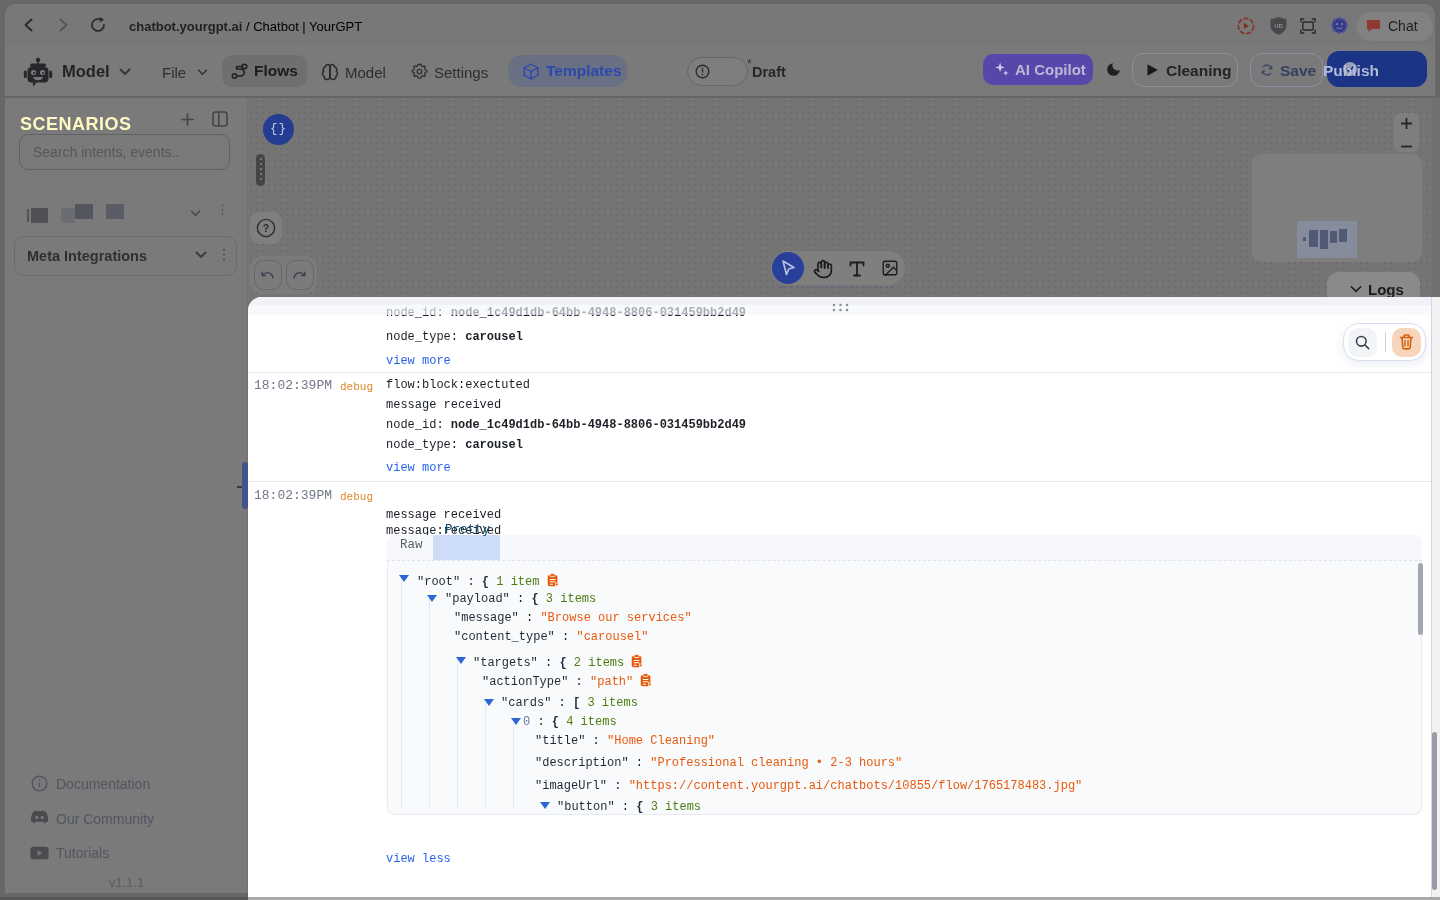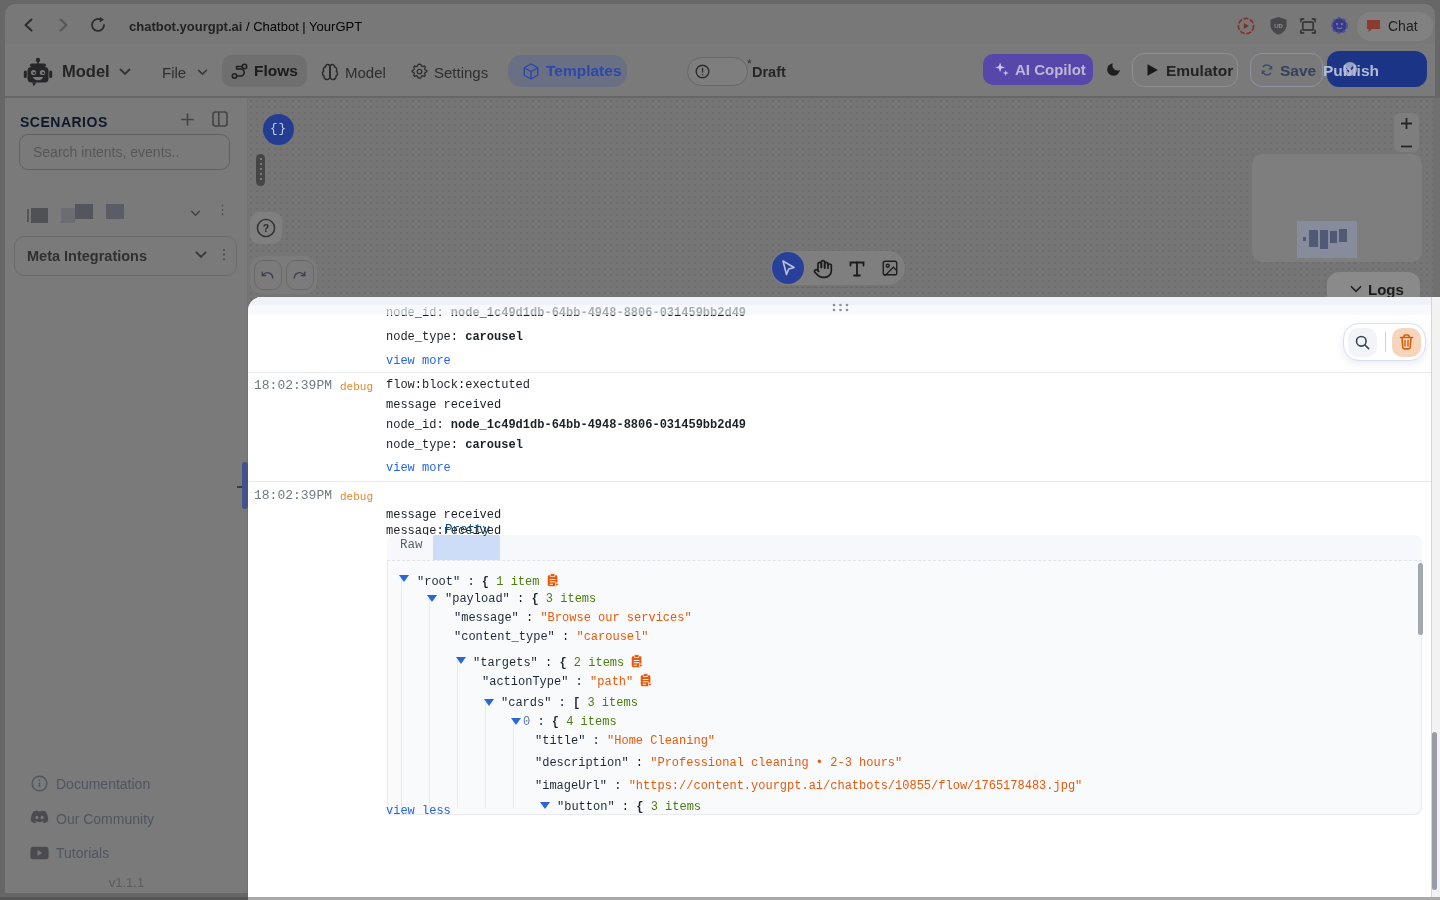--- a/index.html
+++ b/index.html
@@ -131,37 +131,37 @@
       <path d="M18 13 l1 3 3 1 -3 1 -1 3 -1-3 -3-1 3-1 Z" fill="#cfc8ea"></path>
     </svg>
   <div class="abs" style="left:1010px;top:17px;font-size:15px;font-weight:600;color:#bdb7d4;">AI Copilot</div>
   <svg class="abs" style="left:1100px;top:17px" width="17" height="17" viewBox="0 0 24 24">
       <path d="M21 12.8 A9 9 0 1 1 11.2 3 A7.4 7.4 0 0 0 21 12.8 Z" fill="#1f1f1f"></path>
     </svg>
   <div class="abs" style="left:1127px;top:9px;width:106px;height:34px;border:1px solid #909090;border-radius:12px;"></div>
   <svg class="abs" style="left:1141px;top:19px" width="13" height="14" viewBox="0 0 13 14">
       <path d="M1.5 1.2 L11.8 7 L1.5 12.8 Z" fill="#191919"></path>
     </svg>
-  <div class="abs" style="left:1161px;top:18px;font-size:15.5px;font-weight:600;color:#232323;">Emulator</div>
+  <div class="abs" style="left:1161px;top:18px;font-size:15.5px;font-weight:600;color:#232323;">Cleaning</div>
   <div class="abs" style="left:1245px;top:9px;width:73px;height:34px;border:1px solid #8d92a2;border-radius:12px;"></div>
   <svg class="abs" style="left:1255px;top:19px" width="14" height="14" viewBox="0 0 24 24">
       <path d="M20 5 v5 h-5 M4 19 v-5 h5" fill="none" stroke="#3c4968" stroke-width="2.2"></path>
       <path d="M19.5 10 a8 8 0 0 0 -14.5 -3 M4.5 14 a8 8 0 0 0 14.5 3" fill="none" stroke="#3c4968" stroke-width="2.2"></path>
     </svg>
   <div class="abs" style="left:1275px;top:18px;font-size:15.5px;font-weight:600;color:#33405e;">Save</div>
   <div class="abs" style="left:1322px;top:7px;width:100px;height:36px;background:#1b3486;border-radius:12px;"></div>
   <svg class="abs" style="left:1337px;top:17px" width="16" height="16" viewBox="0 0 16 16">
       <circle cx="8" cy="8" r="7" fill="#98a0bd"></circle>
       <path d="M4.8 8 l2.2 2.3 L11.3 5.8" fill="none" stroke="#17317f" stroke-width="1.8" stroke-linecap="round" stroke-linejoin="round"></path>
     </svg>
   <div class="abs" style="left:1318px;top:18px;font-size:15.5px;font-weight:600;color:#b3bbd8;">Publish</div>
 </div>
 
 <div class="abs" id="sidebar">
-  <div class="abs" style="left:15px;top:16px;font-size:14px;font-weight:700;color:#0f172a;letter-spacing:0.5px;">SCENARIOS</div>
+  <div class="abs" style="left:15px;top:16px;font-size:18px;font-weight:700;color:#fef9c3;letter-spacing:0.5px;">SCENARIOS</div>
   <svg class="abs" style="left:176px;top:15px" width="13" height="13" viewBox="0 0 13 13">
       <path d="M6.5 1 V12 M1 6.5 H12" stroke="#454545" stroke-width="1.7" stroke-linecap="round"></path>
     </svg>
   <svg class="abs" style="left:207px;top:13px" width="16" height="16" viewBox="0 0 16 16">
       <rect x="1" y="1" width="14" height="14" rx="2.5" fill="none" stroke="#454545" stroke-width="1.6"></rect>
       <path d="M6.8 1 V15" stroke="#454545" stroke-width="1.6"></path>
     </svg>
   <div class="abs" style="left:14px;top:36px;width:211px;height:36px;border:1px solid #616161;border-radius:9px;"></div>
   <div class="abs" style="left:28px;top:46px;font-size:14px;color:#575757;">Search intents, events..</div>
 
@@ -351,21 +351,21 @@
   <div class="tri" style="left:263px;top:420.5px;"></div>
   <div class="lrow" style="left:275px;top:418px;"><span class="jidx">0</span> : <span class="jbrace">{</span> <span class="jitems">4 items</span></div>
   <div class="lrow" style="left:287px;top:437px;"><span class="jkey">"title"</span> : <span class="jstr">"Home Cleaning"</span></div>
   <div class="lrow" style="left:287px;top:458.5px;"><span class="jkey">"description"</span> : <span class="jstr">"Professional cleaning • 2-3 hours"</span></div>
   <div class="lrow" style="left:287px;top:481.5px;"><span class="jkey">"imageUrl"</span> : <span class="jstr">"https://content.yourgpt.ai/chatbots/10855/flow/1765178483.jpg"</span></div>
   <div class="tri" style="left:292px;top:505px;"></div>
   <div class="lrow" style="left:309px;top:503px;"><span class="jkey">"button"</span> : <span class="jbrace">{</span> <span class="jitems">3 items</span></div>
 
   <div class="abs" style="left:1170px;top:266px;width:5px;height:72px;border-radius:2.5px;background:#a3a7b0;"></div>
 
-  <div class="lrow lnk" style="left:138px;top:507px;">view less</div>
+  <div class="lrow lnk" style="left:138px;top:555px;">view less</div>
 
   <div class="abs" style="left:1095px;top:26px;width:83px;height:38px;background:#fff;border:1px solid #d8e0f0;border-radius:16px;box-shadow:0 3px 8px rgba(40,70,130,0.10);"></div>
   <div class="abs" style="left:1100px;top:31px;width:29px;height:29px;background:#f2f4f8;border-radius:10px;"></div>
   <svg class="abs" style="left:1107px;top:38px" width="15" height="15" viewBox="0 0 15 15">
       <circle cx="6.3" cy="6.3" r="4.8" fill="none" stroke="#3a4352" stroke-width="1.6"></circle>
       <path d="M10 10 L13.6 13.6" stroke="#3a4352" stroke-width="1.6" stroke-linecap="round"></path>
     </svg>
   <div class="abs" style="left:1136.5px;top:35px;width:1px;height:20px;background:#c7d3e8;"></div>
   <div class="abs" style="left:1144px;top:31px;width:29px;height:29px;background:#f7d5bd;border-radius:10px;"></div>
   <svg class="abs" style="left:1151px;top:37px" width="15" height="16" viewBox="0 0 15 16">

